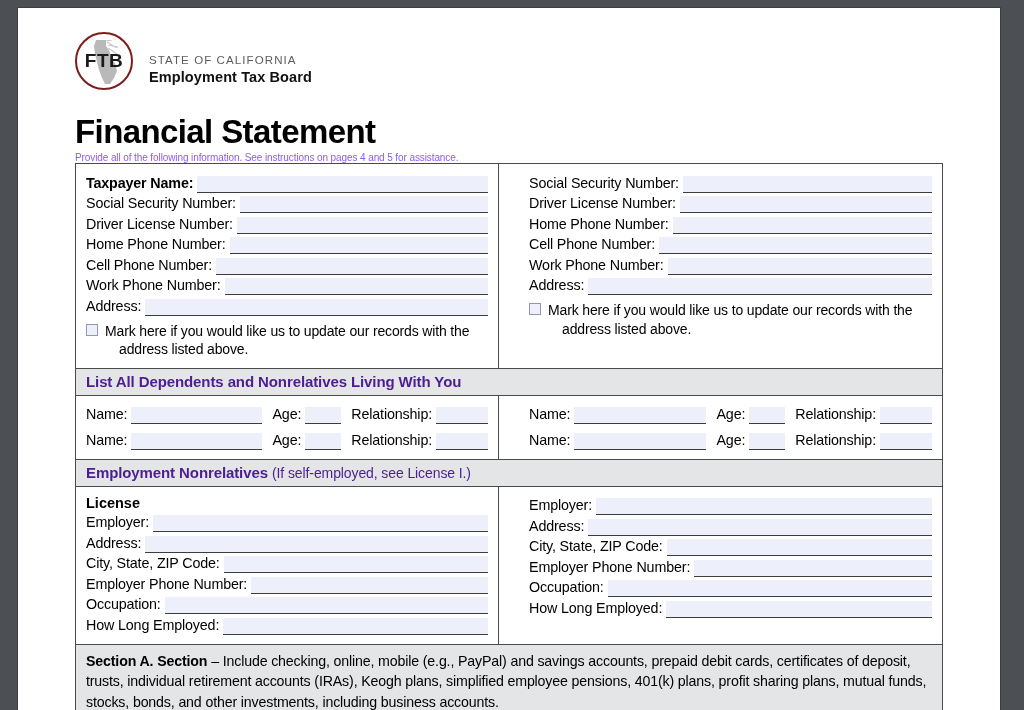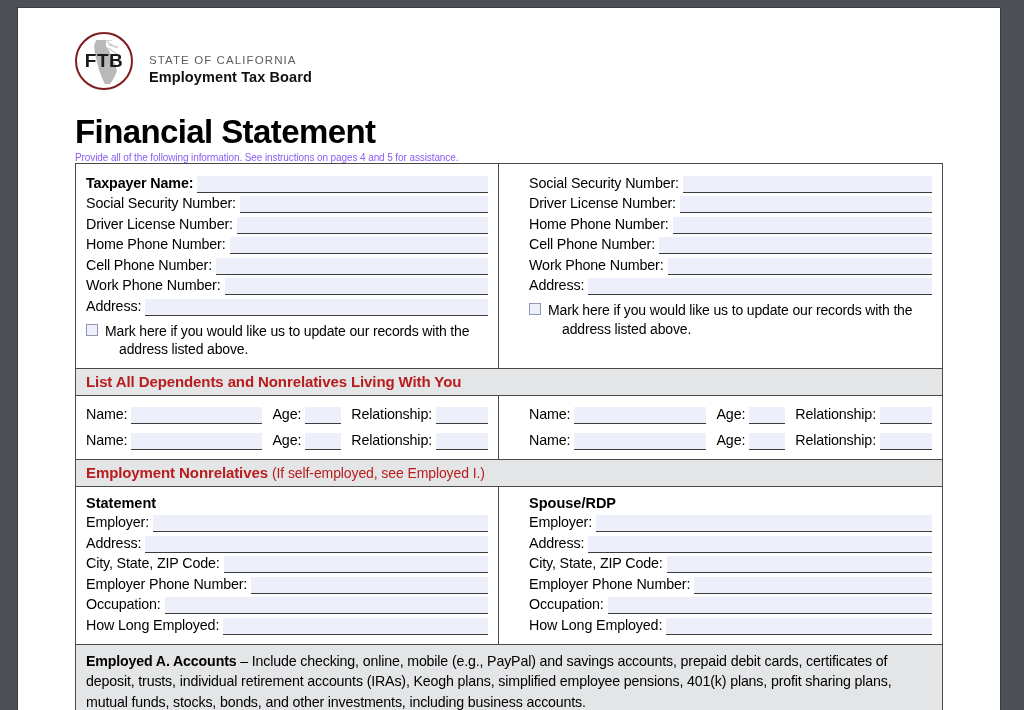--- a/index.html
+++ b/index.html
@@ -102,21 +102,21 @@
   }
   .col.left { border-right: 1.5px solid #4a4a4a; }
   .band { border-bottom: 1.5px solid #4a4a4a; }
 
   .sechdr {
     background: #e3e5e7;
     border-bottom: 1.5px solid #4a4a4a;
     padding: 4px 0 5px 10px;
     font-size: 15px;
     font-weight: bold;
-    color: #b91c1c;
+    color: #4c1d95;
     letter-spacing: -0.1px;
   }
   .sechdr .reg { font-weight: normal; font-size: 14px; }
 
   
   .fl {
     display: flex;
     align-items: flex-end;
     font-size: 14.3px;
     color: #000;
@@ -323,26 +323,26 @@
               <span class="blank fixedsm"></span>
               <span class="gap"></span>
               <span class="lbl">Relationship:</span>
               <span class="blank fixedrel"></span>
             </div>
           </div>
         </div>
 
         <div class="sechdr">
           <span>Employment Nonrelatives</span>
-          <span class="reg">(If self-employed, see Employed I.)</span>
+          <span class="reg">(If self-employed, see License I.)</span>
         </div>
 
         <div class="row2 band">
           <div class="col left">
-            <div class="subhead">Statement</div>
+            <div class="subhead">License</div>
             <div class="fl">
               <span class="lbl">Employer:</span>
               <span class="blank"></span>
             </div>
             <div class="fl">
               <span class="lbl">Address:</span>
               <span class="blank"></span>
             </div>
             <div class="fl">
               <span class="lbl">City, State, ZIP Code:</span>
@@ -355,21 +355,20 @@
             <div class="fl">
               <span class="lbl">Occupation:</span>
               <span class="blank"></span>
             </div>
             <div class="fl">
               <span class="lbl">How Long Employed:</span>
               <span class="blank"></span>
             </div>
           </div>
           <div class="col">
-            <div class="subhead">Spouse/RDP</div>
             <div class="fl">
               <span class="lbl">Employer:</span>
               <span class="blank"></span>
             </div>
             <div class="fl">
               <span class="lbl">Address:</span>
               <span class="blank"></span>
             </div>
             <div class="fl">
               <span class="lbl">City, State, ZIP Code:</span>
@@ -384,19 +383,19 @@
               <span class="blank"></span>
             </div>
             <div class="fl">
               <span class="lbl">How Long Employed:</span>
               <span class="blank"></span>
             </div>
           </div>
         </div>
 
         <div class="secA">
-          <b>Employed A. Accounts</b><span> – Include checking, online, mobile (e.g., PayPal) and savings accounts, prepaid debit cards, certificates of deposit, trusts, individual retirement accounts (IRAs), Keogh plans, simplified employee pensions, 401(k) plans, profit sharing plans, mutual funds, stocks, bonds, and other investments, including business accounts.</span>
+          <b>Section A. Section</b><span> – Include checking, online, mobile (e.g., PayPal) and savings accounts, prepaid debit cards, certificates of deposit, trusts, individual retirement accounts (IRAs), Keogh plans, simplified employee pensions, 401(k) plans, profit sharing plans, mutual funds, stocks, bonds, and other investments, including business accounts.</span>
         </div>
 
       </div>
     </div>
   </div>
 </div>
 
 </body></html>

